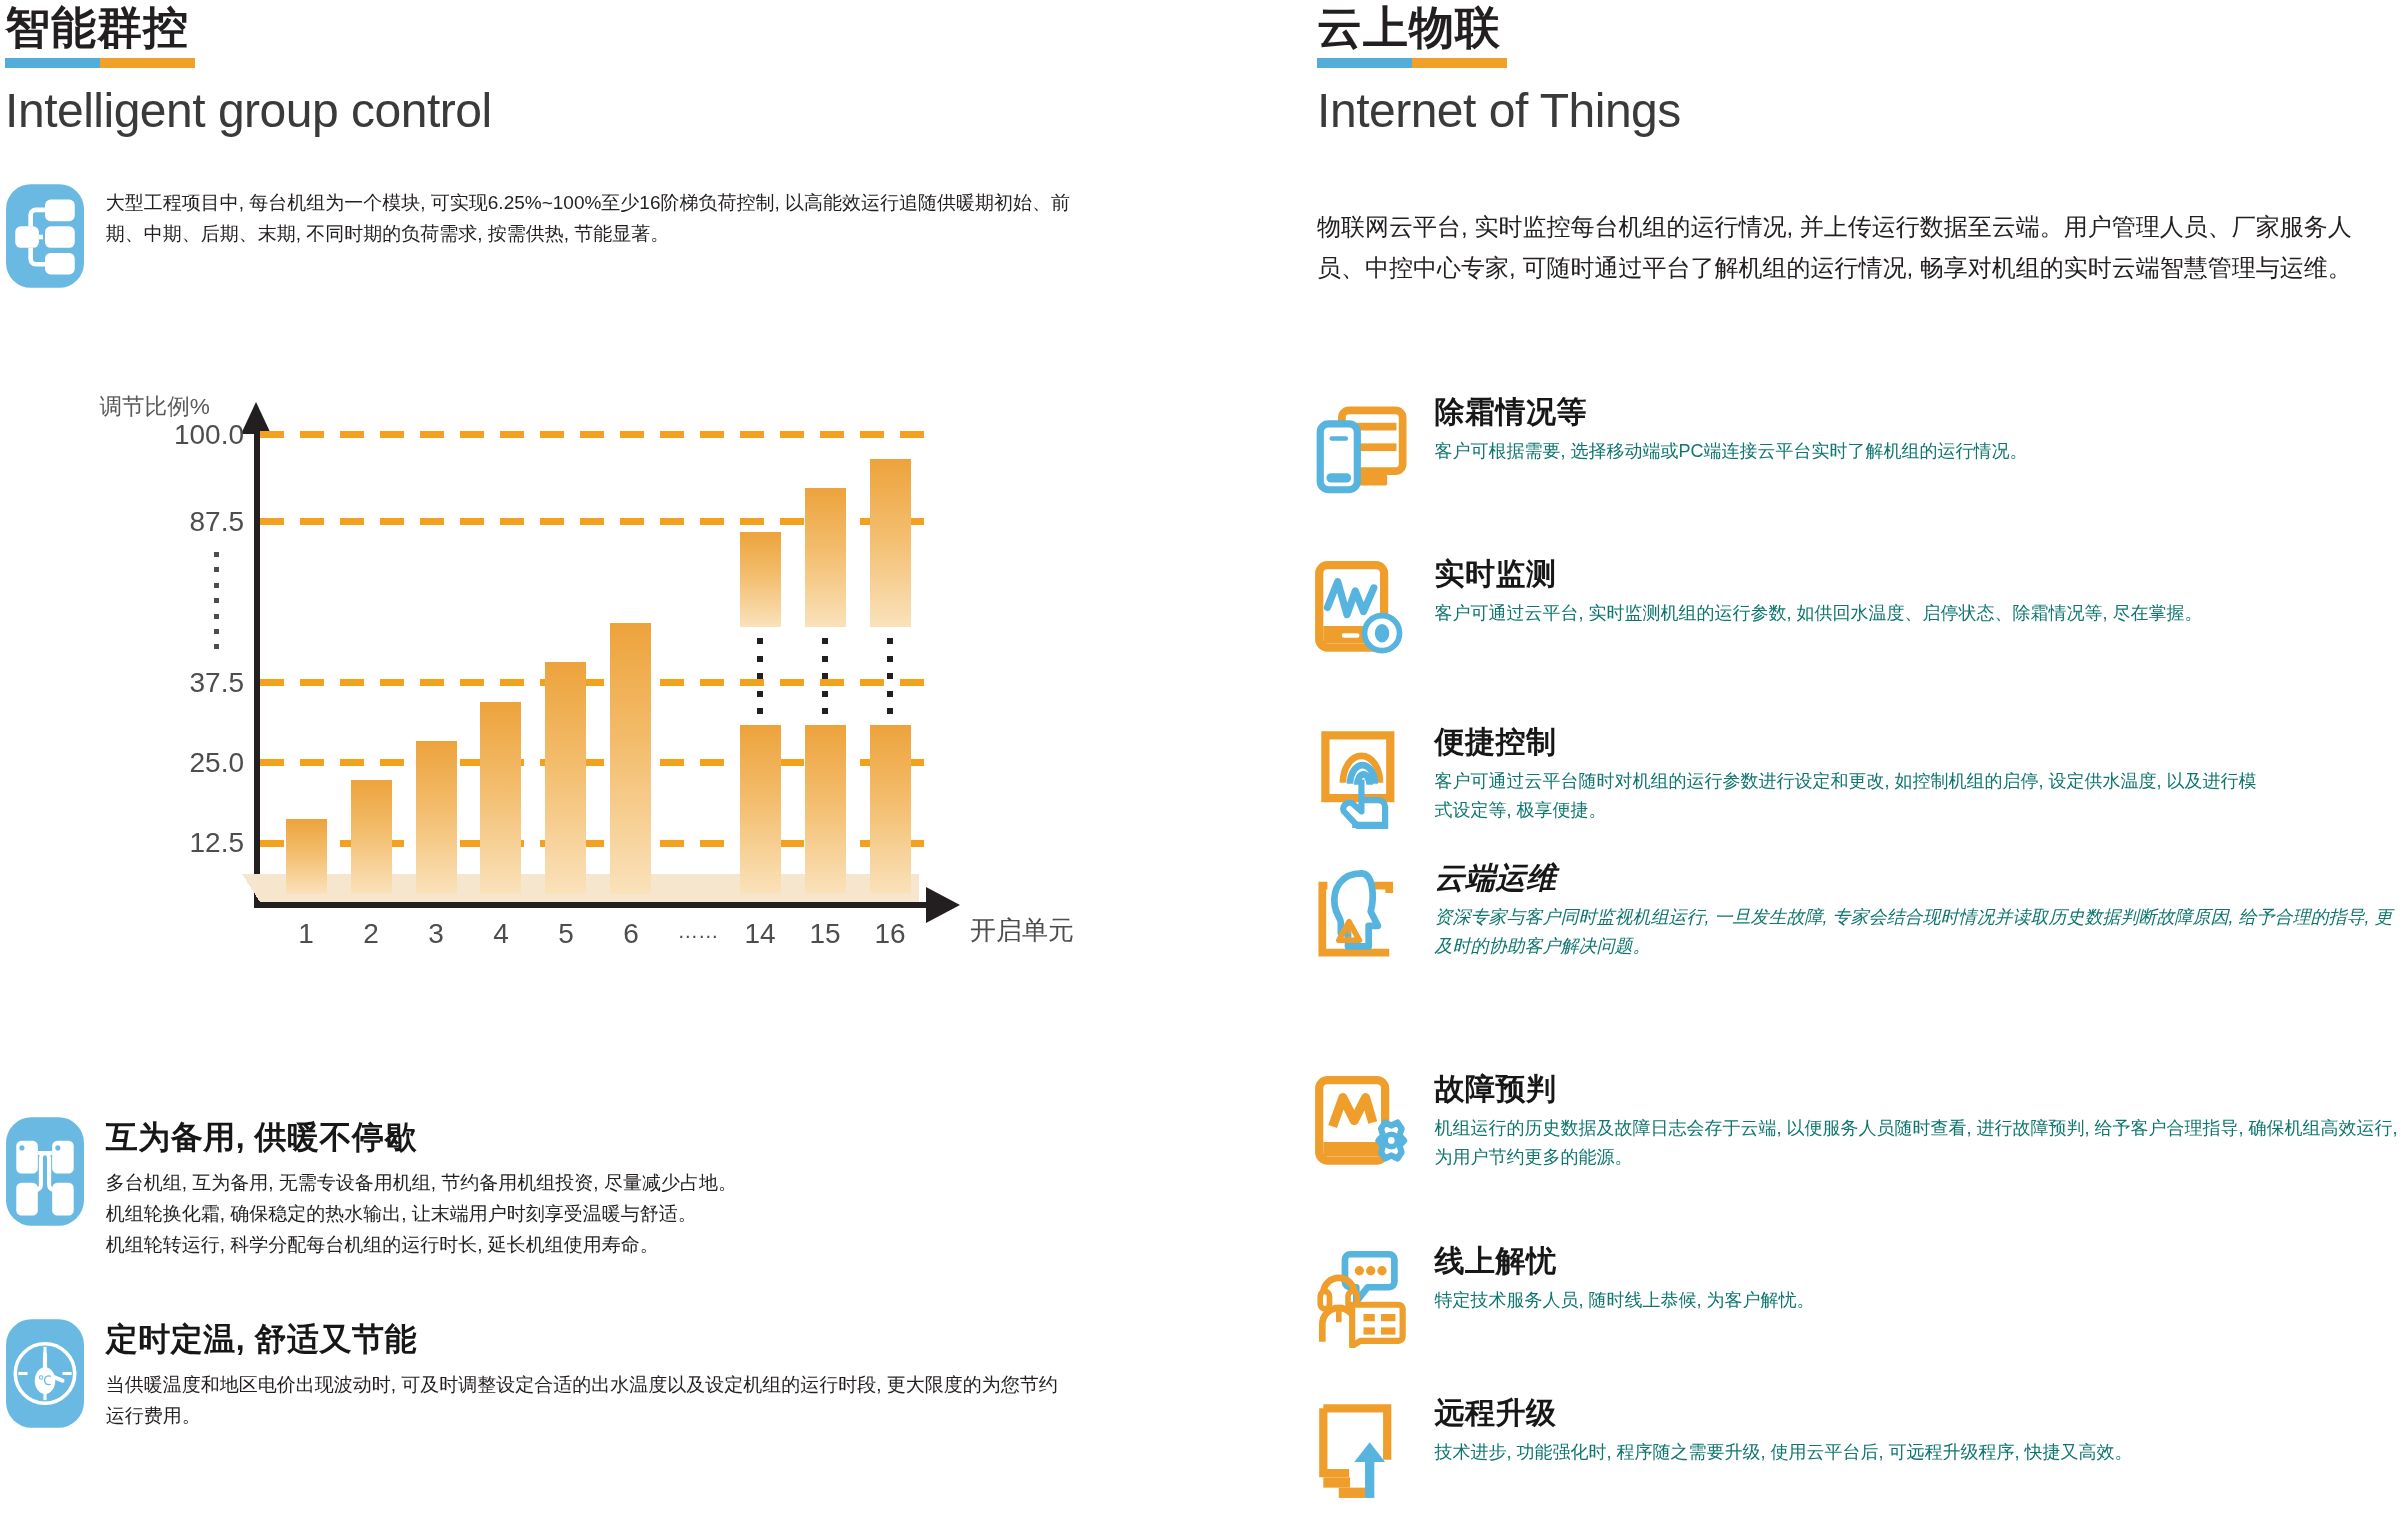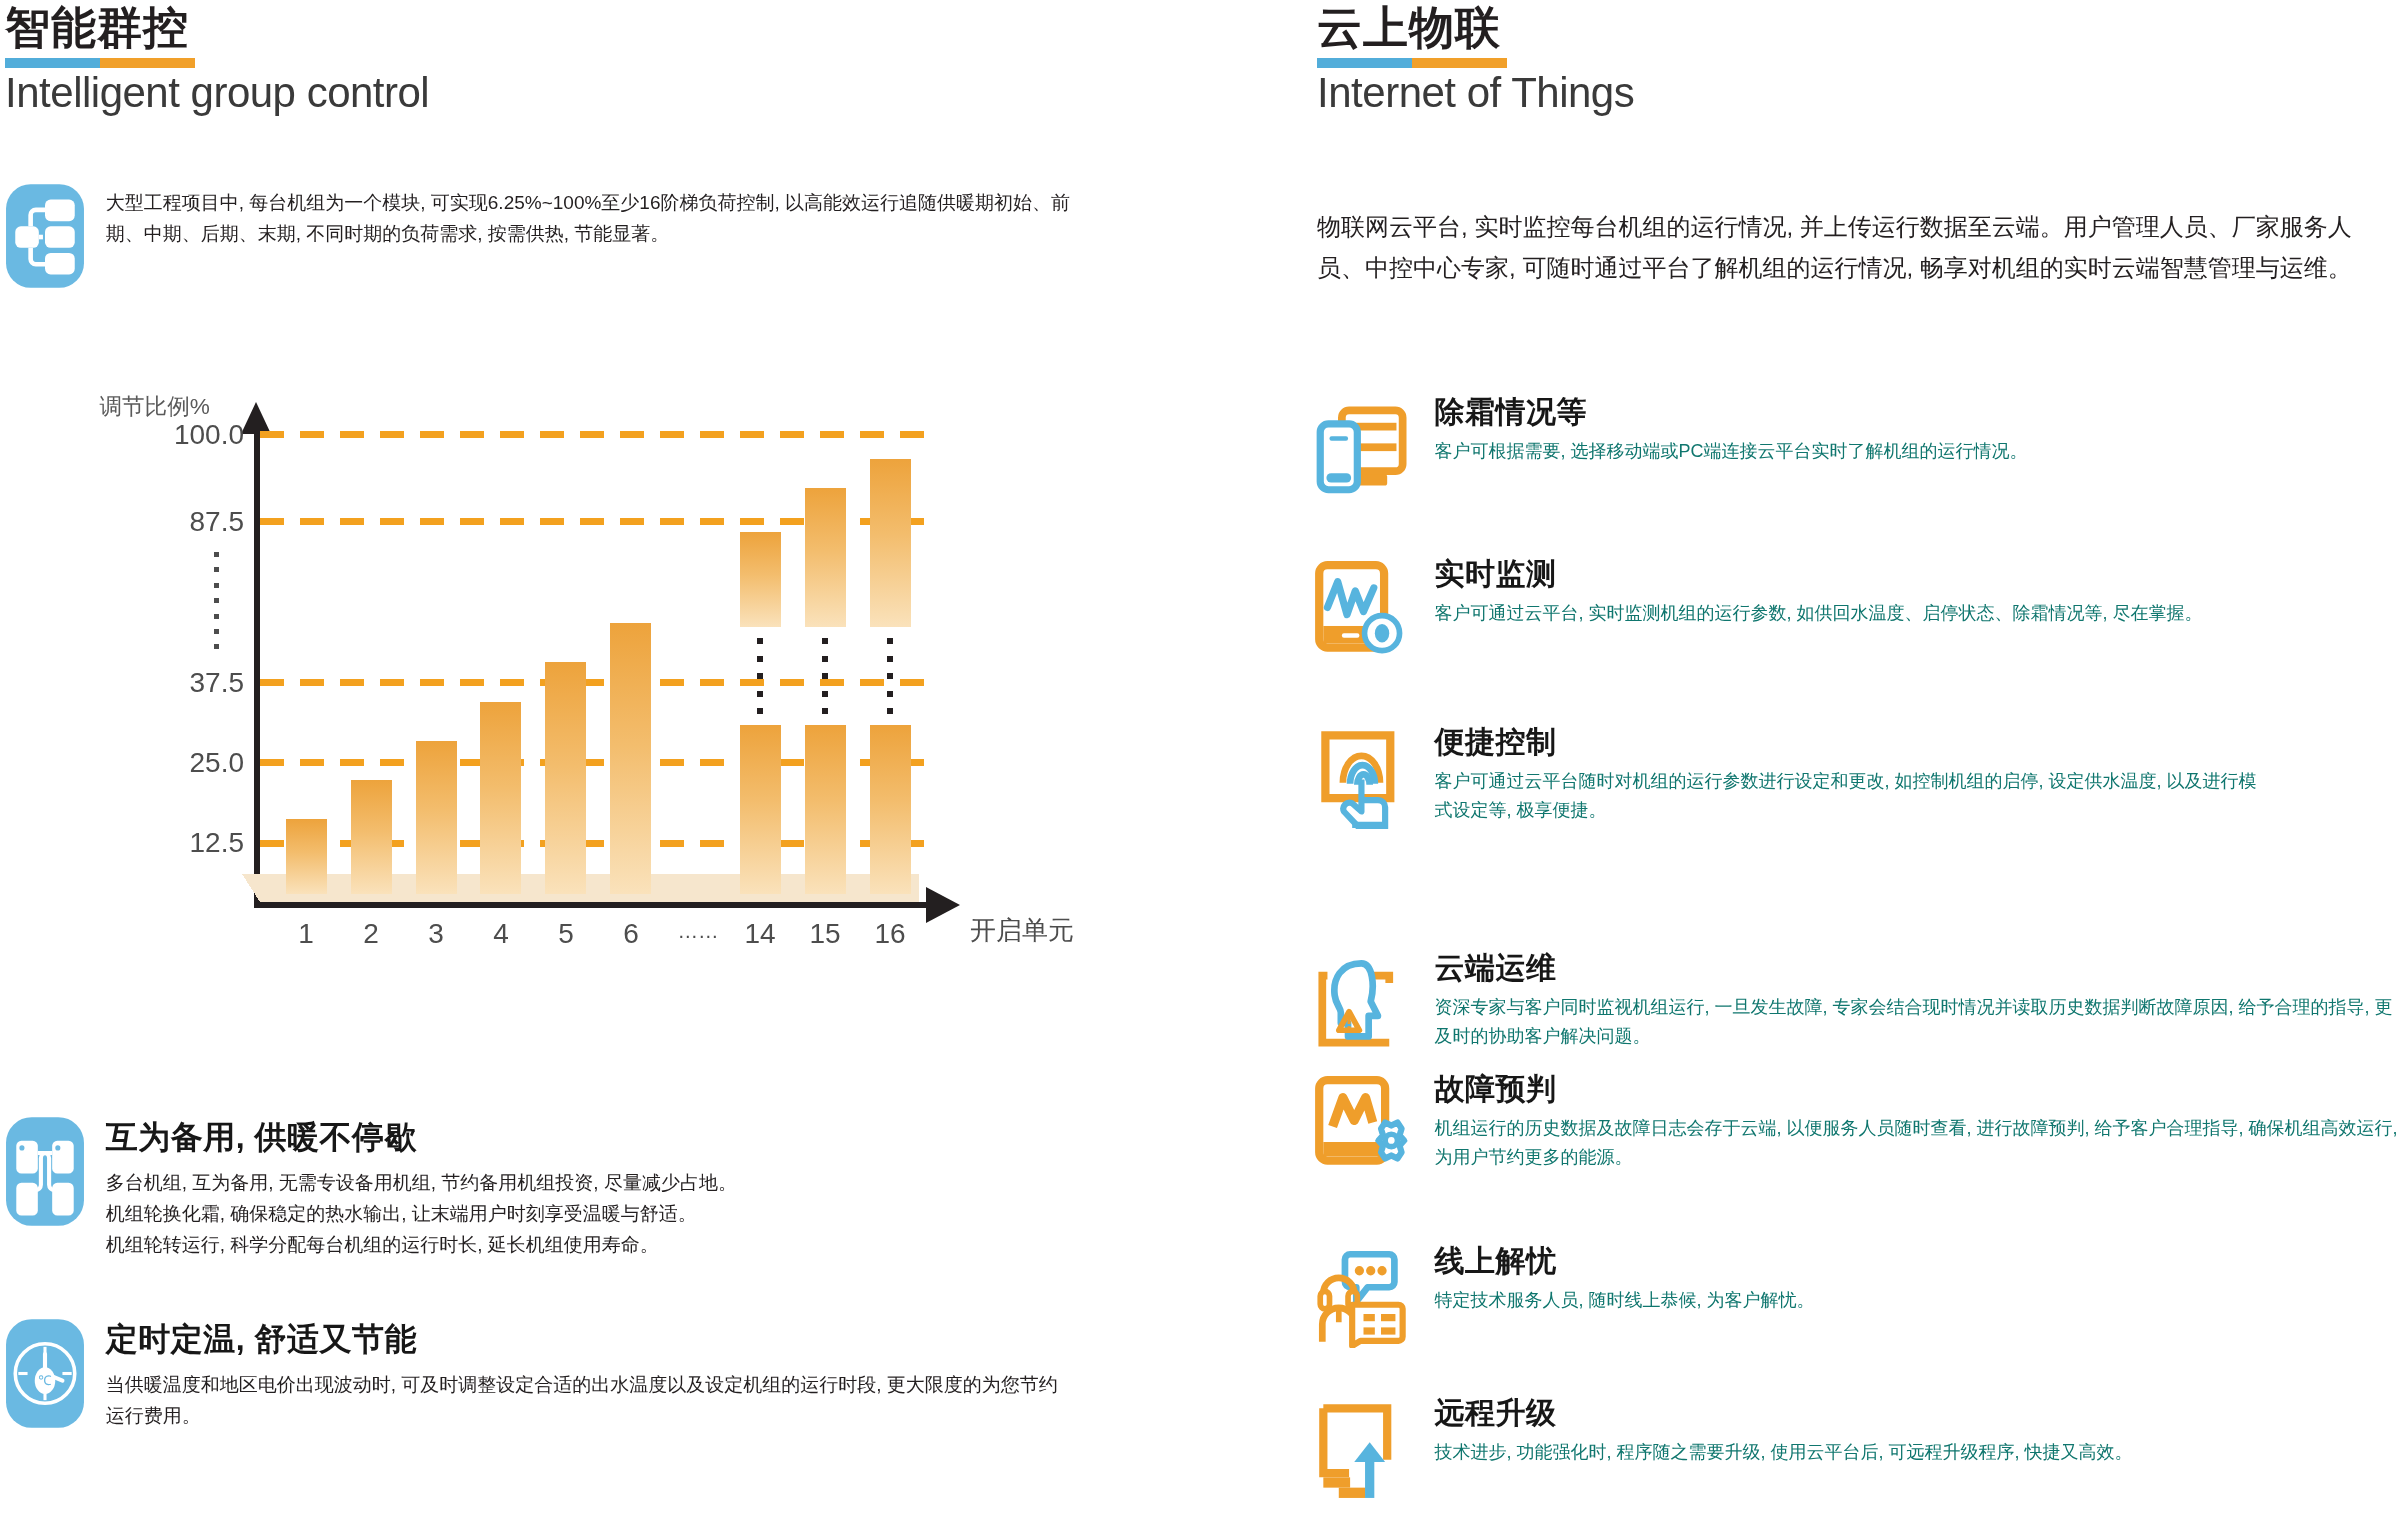--- a/index.html
+++ b/index.html
@@ -19,21 +19,21 @@
   
   .sec-head{position:absolute;}
   .sec-head .cn{
     font-size:45px;font-weight:bold;letter-spacing:1px;
     line-height:1.0;color:#231f20;white-space:nowrap;
   }
   .rule{display:flex;width:190px;height:9.8px;margin-top:8.2px;}
   .rule .b{flex:0 0 50%;background:#52adda;}
   .rule .o{flex:0 0 50%;background:#f1a02a;}
   .sec-head .en{
-    font-size:42px;font-weight:300;color:#3a3a3a;margin-top:4px;
+    font-size:48px;font-weight:300;color:#3a3a3a;margin-top:19px;
     line-height:1.0;white-space:nowrap;letter-spacing:-0.5px;
   }
 
   
   .feat{position:absolute;display:flex;align-items:flex-start;}
   .feat .ico{flex:0 0 auto;margin-right:20.6px;}
   .feat .body{flex:1 1 auto;padding-top:5.1px;}
   .feat h3{
     margin:0 0 13.4px 0;font-size:32px;font-weight:bold;color:#171717;
     letter-spacing:0.5px;line-height:1.05;white-space:nowrap;
@@ -303,21 +303,21 @@
           <path d="M96 104 v62 l-18 -16 a12 12 0 0 0 -16 16 l30 32 h50 v-40 a14 14 0 0 0 -14 -14 h-32" stroke="#57b4de" stroke-width="12" fill="#ffffff" stroke-linejoin="round"></path>
           <path d="M78 192 h62" stroke="#57b4de" stroke-width="12" fill="none"></path>
         </svg>
       </div>
       <div class="body">
         <h3>便捷控制</h3>
         <p style="width:834px;">客户可通过云平台随时对机组的运行参数进行设定和更改, 如控制机组的启停, 设定供水温度, 以及进行模式设定等, 极享便捷。</p>
       </div>
     </div>
 
-    <div class="iot" style="top:952px;">
+    <div class="iot" style="top:862px;font-style:italic;">
       <div class="ico">
         <svg width="103" height="103" viewBox="0 0 200 200">
           <path d="M30 46 H20 V176 H150" stroke="#ef9e2b" stroke-width="15" fill="none"></path>
           <path d="M150 60 V46 H120" stroke="#ef9e2b" stroke-width="15" fill="none"></path>
           <path d="M96 22 C56 22 40 52 44 84 c2 18 12 24 12 34 v20 h14 v26 h40 v-40 h18 l-14 -28 c8 -30 4 -74 -18 -74 z" stroke="#57b4de" stroke-width="13" fill="#ffffff" stroke-linejoin="round"></path>
           <path d="M72 116 L92 152 H52 Z" stroke="#ef9e2b" stroke-width="11" fill="none" stroke-linejoin="round"></path>
           <rect x="69" y="126" width="6" height="14" fill="#ef9e2b"></rect>
           <rect x="69" y="144" width="6" height="6" fill="#ef9e2b"></rect>
         </svg>
       </div>

